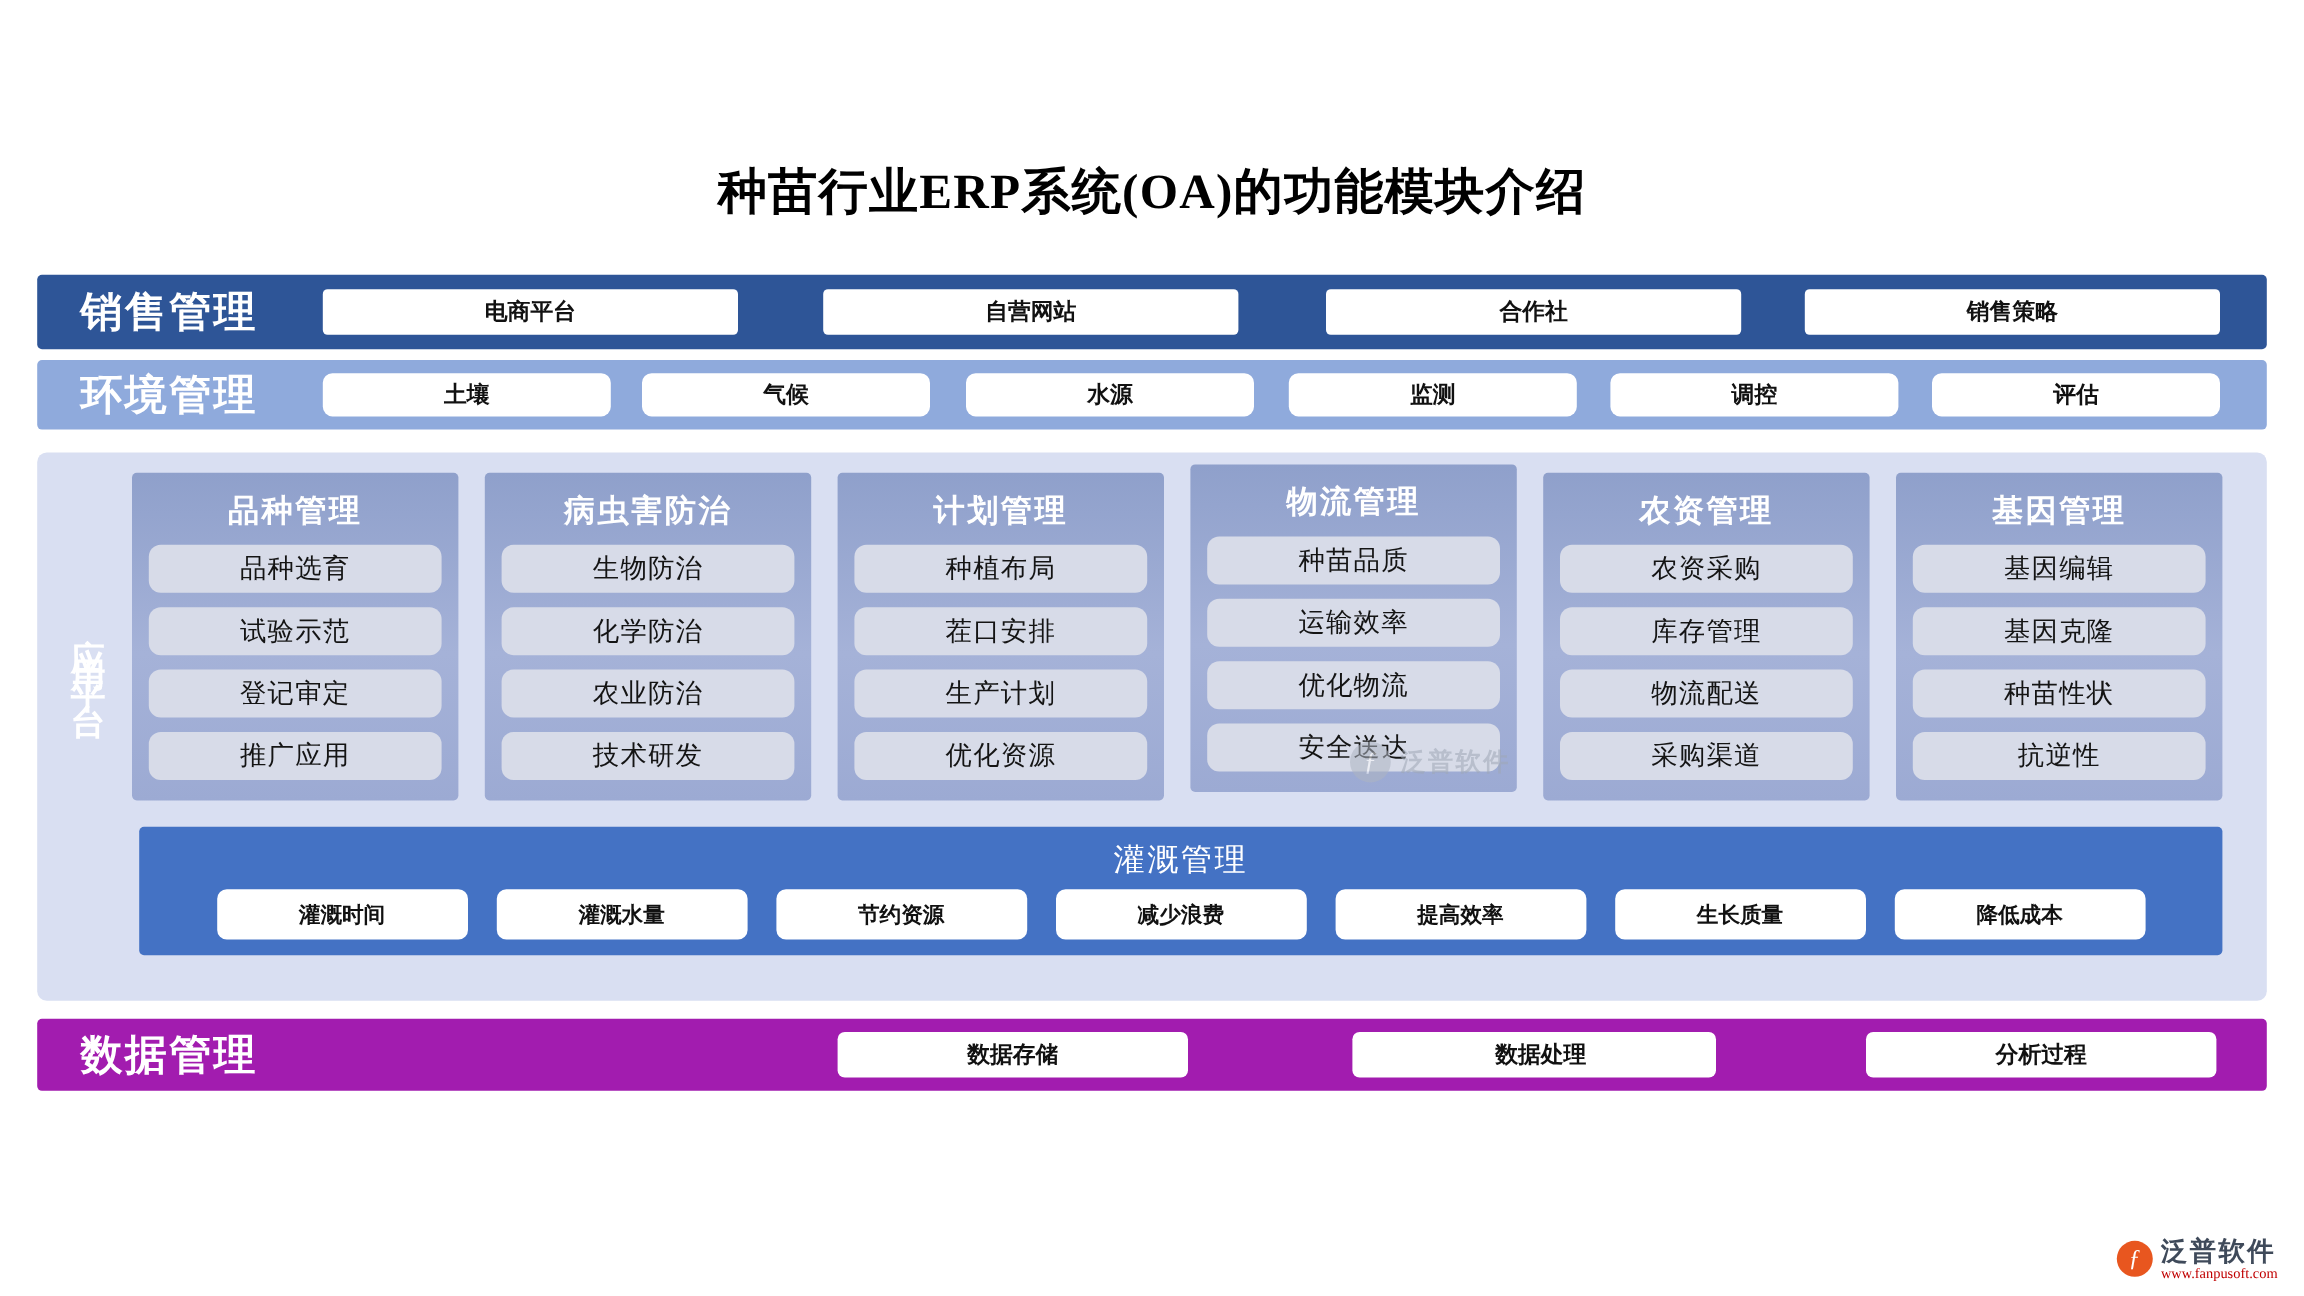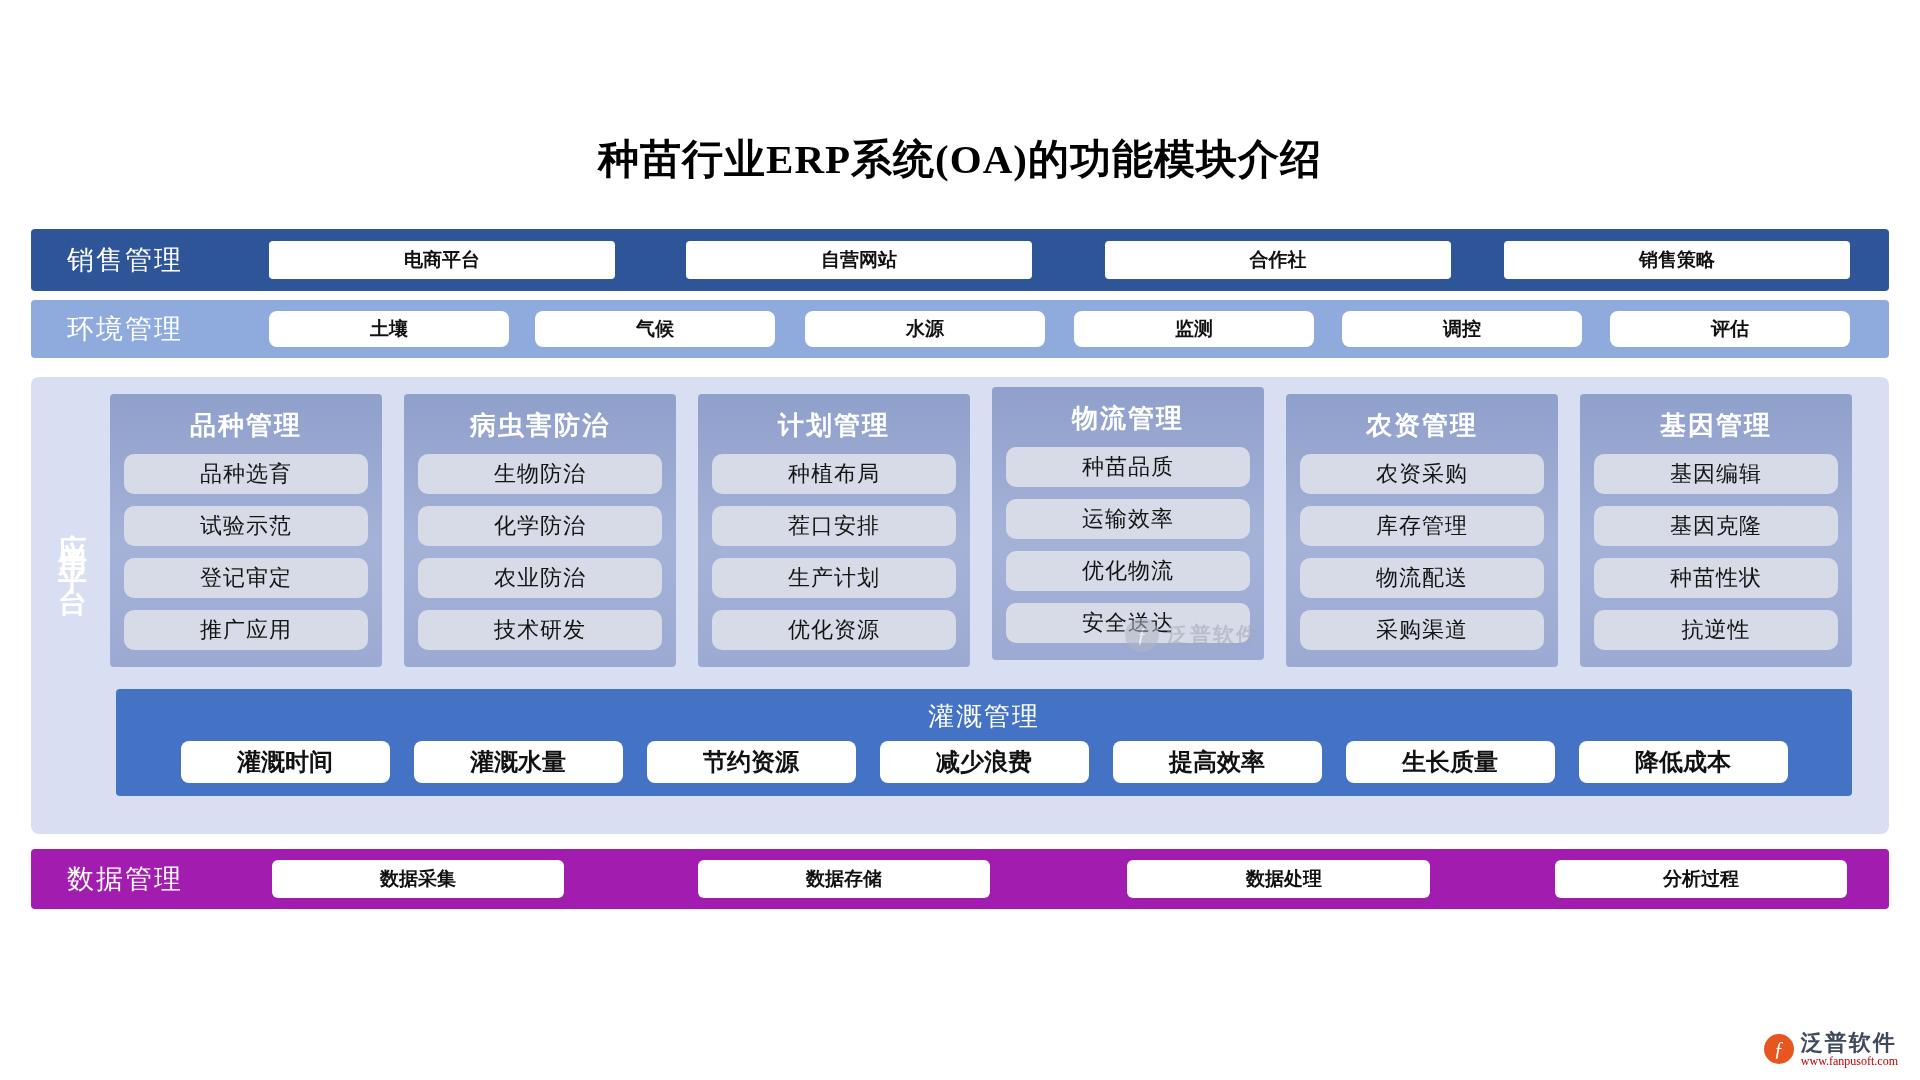--- a/index.html
+++ b/index.html
@@ -8,21 +8,21 @@
     font-family:"Liberation Serif","DejaVu Serif",serif;
   }
   .page-title{
     position:absolute;top:132px;left:0;width:1920px;text-align:center;
     font-size:41px;font-weight:bold;color:#000;letter-spacing:1px;
   }
   
   .band{position:absolute;left:31px;width:1858px;border-radius:4px;}
   .band-label{
     position:absolute;left:36px;top:50%;transform:translateY(-50%);
-    color:#ffffff;font-size:27px;font-weight:normal;letter-spacing:2px;
+    color:#ffffff;font-size:35px;font-weight:bold;letter-spacing:2px;
   }
   .sales-band{top:229px;height:62px;background:#2E5597;}
   .env-band{top:300px;height:58px;background:#8FAADC;}
   .data-band{top:849px;height:60px;background:#a21caf;}
   .band-btn{
     position:absolute;background:#ffffff;border-radius:4px;
     display:flex;align-items:center;justify-content:center;
     font-size:19px;font-weight:700;color:#111;
   }
   .sales-band .band-btn{top:12px;height:38px;width:346px;}
@@ -67,21 +67,21 @@
     text-align:center;color:#ffffff;font-size:26px;font-weight:normal;
     padding-top:10px;letter-spacing:2px;
   }
   .irr-items{
     position:absolute;left:0;top:52px;width:1736px;
     display:flex;justify-content:center;gap:24px;
   }
   .irr-btn{
     width:209px;height:42px;background:#ffffff;border-radius:8px;
     display:flex;align-items:center;justify-content:center;
-    font-size:24px;font-weight:600;color:#111;
+    font-size:18px;font-weight:600;color:#111;
   }
   
   .watermark{
     position:absolute;left:1125px;top:618px;display:flex;align-items:center;gap:8px;
     opacity:0.55;z-index:5;
   }
   .wm-circle{
     width:34px;height:34px;border-radius:50%;background:#AEB5C2;
     display:flex;align-items:center;justify-content:center;
   }
@@ -179,21 +179,20 @@
       <div class="irr-btn">减少浪费</div>
       <div class="irr-btn">提高效率</div>
       <div class="irr-btn">生长质量</div>
       <div class="irr-btn">降低成本</div>
     </div>
   </div>
 </div>
 
 <div class="band data-band">
   <div class="band-label">数据管理</div>
-  <div class="band-btn d1">数据采集</div>
   <div class="band-btn d2">数据存储</div>
   <div class="band-btn d3">数据处理</div>
   <div class="band-btn d4">分析过程</div>
 </div>
 
 <div class="watermark">
   <div class="wm-circle"></div>
   <div class="wm-text">泛普软件</div>
 </div>
 

